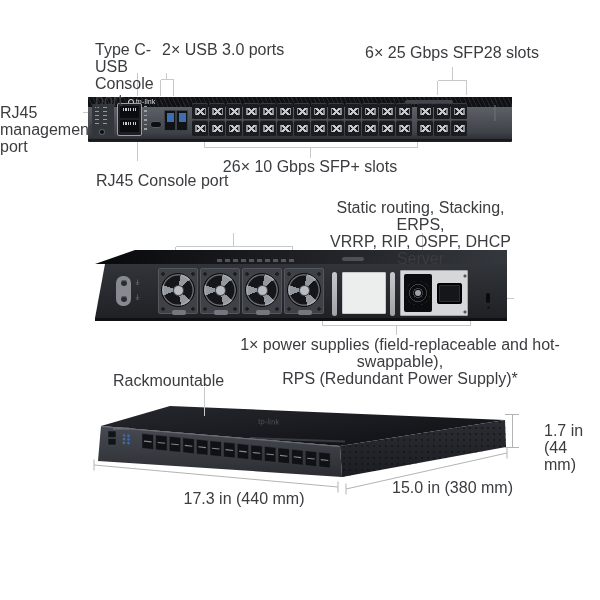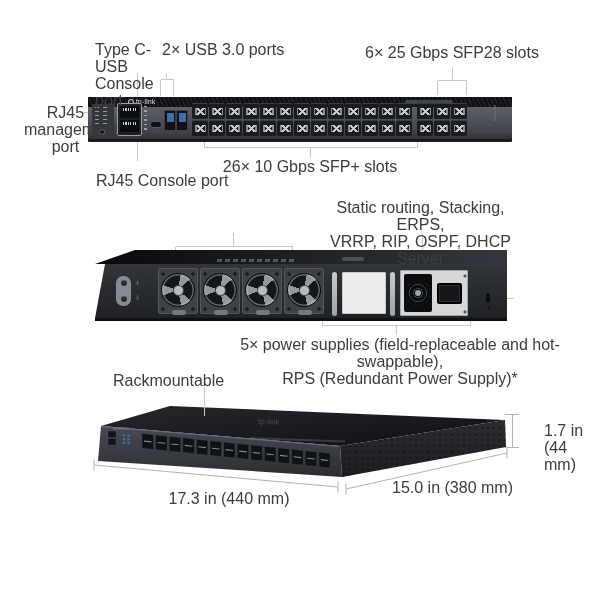--- a/index.html
+++ b/index.html
@@ -1,20 +1,20 @@
 <!DOCTYPE html>
 <html><head>
 <meta charset="utf-8">
 <style>
   html,body{margin:0;padding:0;background:#fff;}
   .canvas{position:relative;width:600px;height:600px;background:#ffffff;overflow:hidden;
           font-family:"Liberation Sans",sans-serif;color:#3a3c3f;}
   .lbl{position:absolute;font-size:16px;line-height:17px;color:#3a3c3f;}
   .lbl.center{text-align:center;}
-  .lbl.right{text-align:center;padding-left:24px;}
+  .lbl.right{text-align:left;}
   svg{position:absolute;left:0;top:0;pointer-events:none;}
 
   
   #front-device{position:absolute;left:88px;top:97px;width:424px;height:44px;background:#3d4046;
                 border-radius:1px;box-shadow:0 1px 0 #202226;}
   .fd-top{position:absolute;left:0;top:0;right:0;height:10px;background:#101114;
           background-image:repeating-linear-gradient(65deg,rgba(255,255,255,.09) 0 1px,transparent 1px 4px);}
   .fd-logo{position:absolute;left:40px;top:1px;font-size:6.5px;letter-spacing:.3px;color:#e4e6e9;line-height:8px;}
   .fd-logo::before{content:"";display:inline-block;width:4px;height:4px;border:1px solid #e4e6e9;border-radius:50%;
                    margin-right:2px;vertical-align:middle;}
@@ -333,20 +333,20 @@
     <div>RJ45</div>
     <div>management port</div>
   </div>
   <div class="lbl" style="left:96px;top:172px">RJ45 Console port</div>
   <div class="lbl center" style="left:210px;top:158px;width:200px">26× 10 Gbps SFP+ slots</div>
   <div class="lbl center" style="left:318px;top:199px;width:205px">
     <div>Static routing, Stacking, ERPS,</div>
     <div>VRRP, RIP, OSPF, DHCP Server</div>
   </div>
   <div class="lbl center" style="left:205px;top:336px;width:390px">
-    <div>5× power supplies (field-replaceable and hot-swappable),</div>
+    <div>1× power supplies (field-replaceable and hot-swappable),</div>
     <div>RPS (Redundant Power Supply)*</div>
   </div>
   <div class="lbl" style="left:113px;top:372px">Rackmountable</div>
   <div class="lbl" style="left:544px;top:422px">1.7 in (44 mm)</div>
-  <div class="lbl center" style="left:149px;top:490px;width:160px">17.3 in (440 mm)</div>
+  <div class="lbl center" style="left:164px;top:490px;width:160px">17.3 in (440 mm)</div>
   <div class="lbl center" style="left:380px;top:479px;width:145px">15.0 in (380 mm)</div>
 </div>
 
 </body></html>

